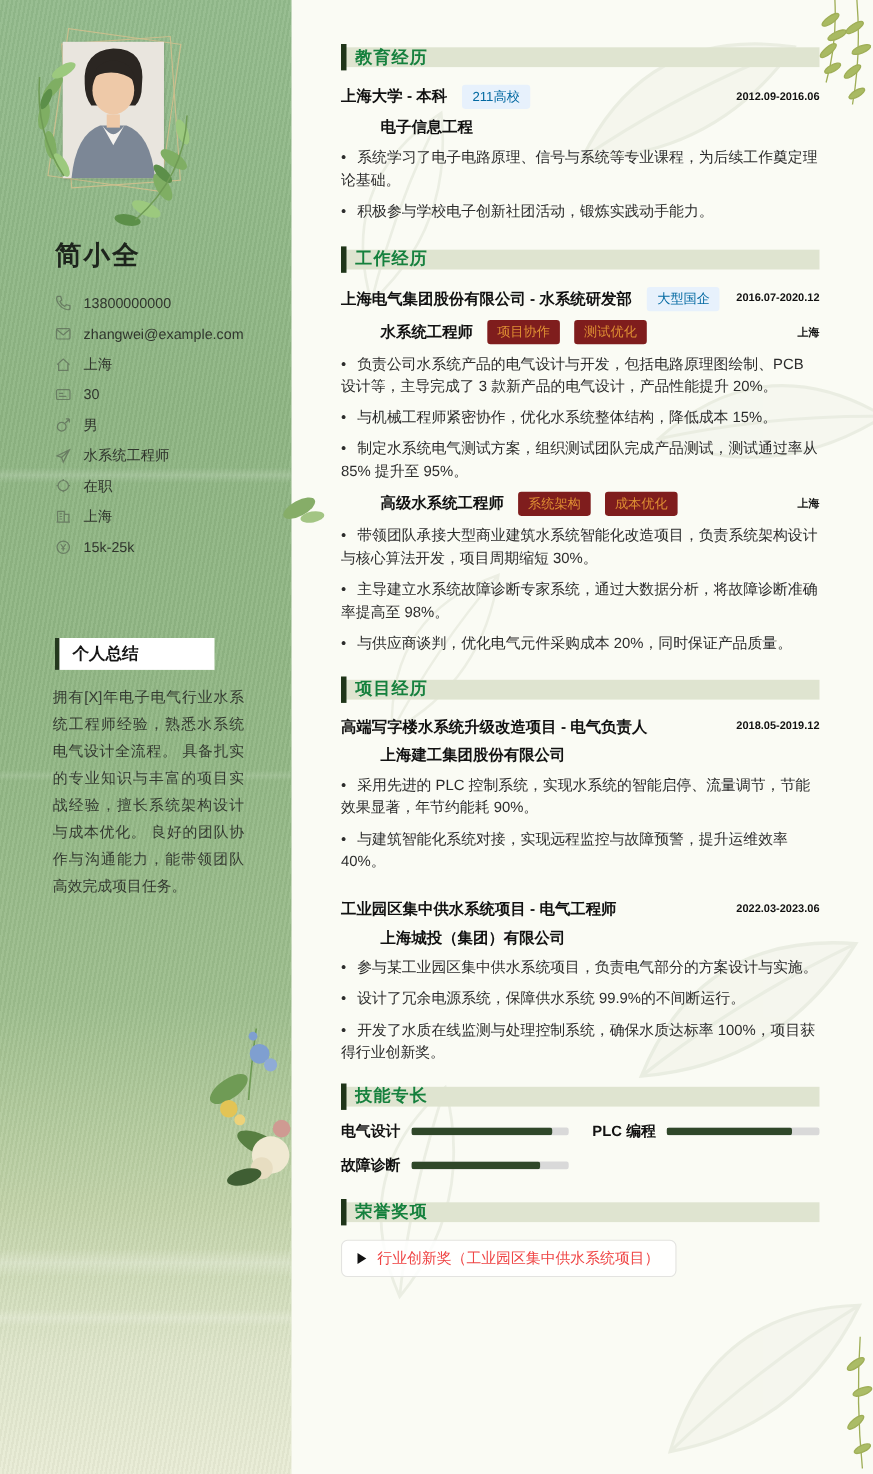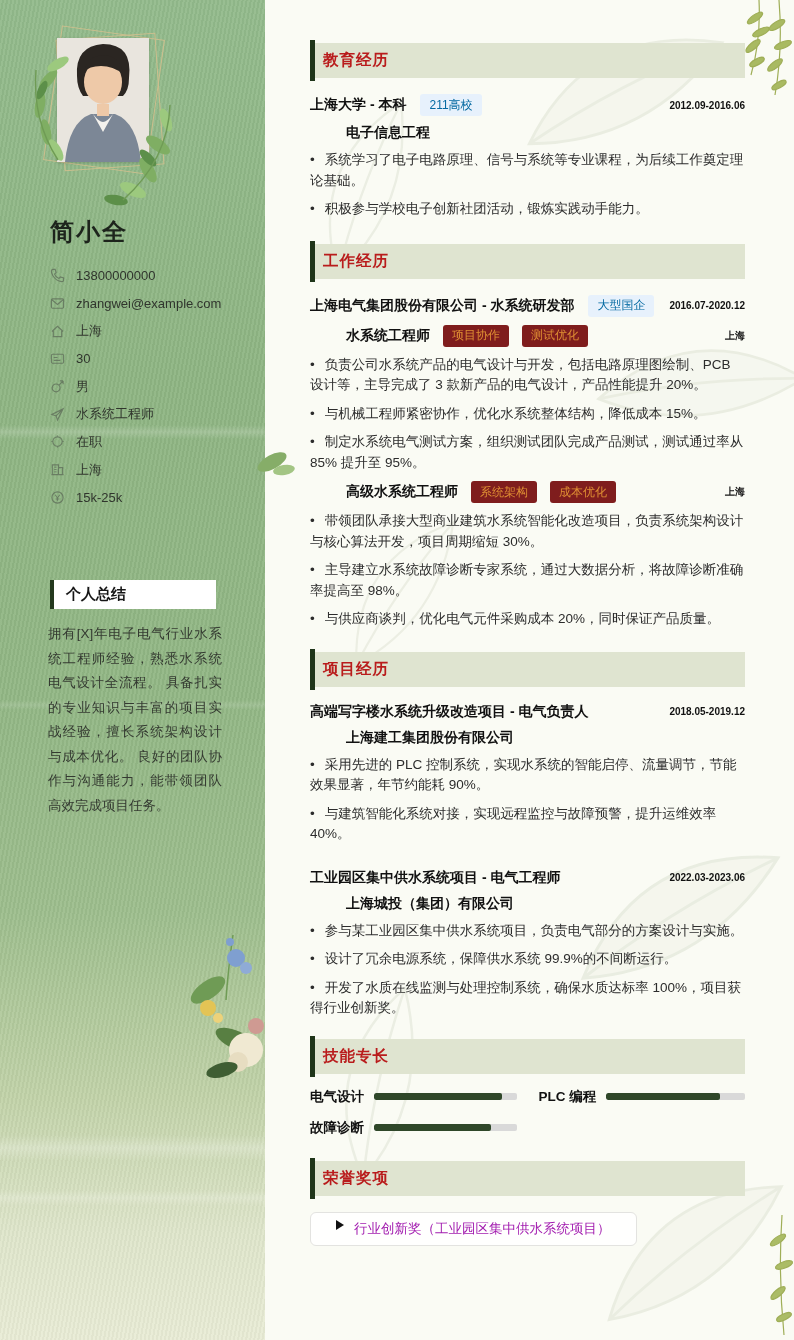--- a/index.html
+++ b/index.html
@@ -25,39 +25,39 @@
     background:linear-gradient(180deg,#efece6 0%,#e6e2da 55%,#d9d5cc 100%);
     overflow:hidden; box-shadow:0 1px 3px rgba(0,0,0,.18);
   }
   .frame-line { position:absolute; border:1px solid #cdbf8e; pointer-events:none; }
   .name { position:absolute; left:50px; top:216px; font-size:24px; font-weight:bold; color:#1d241c; letter-spacing:2px; }
   .contact { position:absolute; left:50px; top:262px; width:200px; }
   .c-row { display:flex; align-items:center; height:27.7px; }
   .c-icon { width:15px; height:15px; margin-right:11px; flex:none; opacity:.75; }
   .c-text { font-size:13px; color:#30352d; }
   .sb-sec-head {
-    position:absolute; left:50px; top:580px; width:166px; height:29px;
+    position:absolute; left:50px; top:580px; width:145px; height:29px;
     background:#ffffff; border-left:4px solid #24391e;
     display:flex; align-items:center; padding-left:12px;
     font-size:15px; font-weight:bold; color:#161616;
   }
   .summary {
     position:absolute; left:48px; top:622px; width:174px;
     font-size:13.5px; line-height:1.82; color:#343a31; text-align:justify;
   }
   
   .main {
     position:absolute; left:265px; top:0; right:0; bottom:0;
     padding:43px 49px 0 45px; z-index:1;
   }
   .sec { position:relative; }
   .sec-head {
-    position:relative; height:35px; background:#dfe4d0;
+    position:relative; height:18px; background:#dfe4d0;
     display:flex; align-items:center; padding-left:13px;
-    font-size:15.5px; font-weight:bold; color:#b91c1c; letter-spacing:1px;
+    font-size:15.5px; font-weight:bold; color:#15803d; letter-spacing:1px;
   }
   .sec-head::before {
     content:""; position:absolute; left:0; top:-3px; bottom:-3px; width:5px; background:#1f3519;
   }
   .row { display:flex; align-items:center; justify-content:space-between; }
   .row-left { display:flex; align-items:center; }
   .t-bold { font-size:14px; font-weight:bold; color:#111; }
   .date { font-size:10px; font-weight:bold; color:#111; white-space:nowrap; }
   .tag-blue {
     margin-left:14px; font-size:12px; color:#0369a1; background:#e7f1fc;
@@ -69,23 +69,23 @@
   }
   .bullet { font-size:13.5px; line-height:1.52; color:#2c2c2c; margin-top:8px; }
   .bullet .dot { margin-right:10px; }
   .mt8 { margin-top:8px;padding-left:36px; } .mt16 { margin-top:16px; } .mt22 { margin-top:22px; } .mt24 { margin-top:24px; }
   .skills { display:grid; grid-template-columns:1fr 1fr; column-gap:22px; row-gap:13px; margin-top:14px; }
   .skill { display:flex; align-items:center; }
   .skill-name { font-size:13.5px; font-weight:bold; color:#111; margin-right:10px; white-space:nowrap; }
   .skill-track { flex:1; height:7px; background:#d9d9d9; border-radius:2px; overflow:hidden; }
   .skill-fill { height:100%; background:#2f4729; border-radius:2px; }
   .honor-box {
-    display:inline-flex; margin-top:16px;
+    display:inline-flex; align-items:center; margin-top:16px;
     border:1px solid #e3e3e0; border-radius:6px; background:rgba(255,255,255,.85);
-    padding:7px 25px; font-size:13.5px; color:#a21caf;
+    padding:7px 14px; font-size:13.5px; color:#ef4444;
   }
   .honor-tri { width:0; height:0; border-left:8px solid #111; border-top:5px solid transparent; border-bottom:5px solid transparent; margin-right:10px; }
   
   .deco { position:absolute; pointer-events:none; }
   .bg-leaf { position:absolute; pointer-events:none; opacity:.6; z-index:0; }
 </style>
 </head>
 <body>
 
 <svg class="bg-leaf" style="left:530px;top:0;transform:rotate(18deg)" width="190" height="190" viewBox="0 0 100 100">

